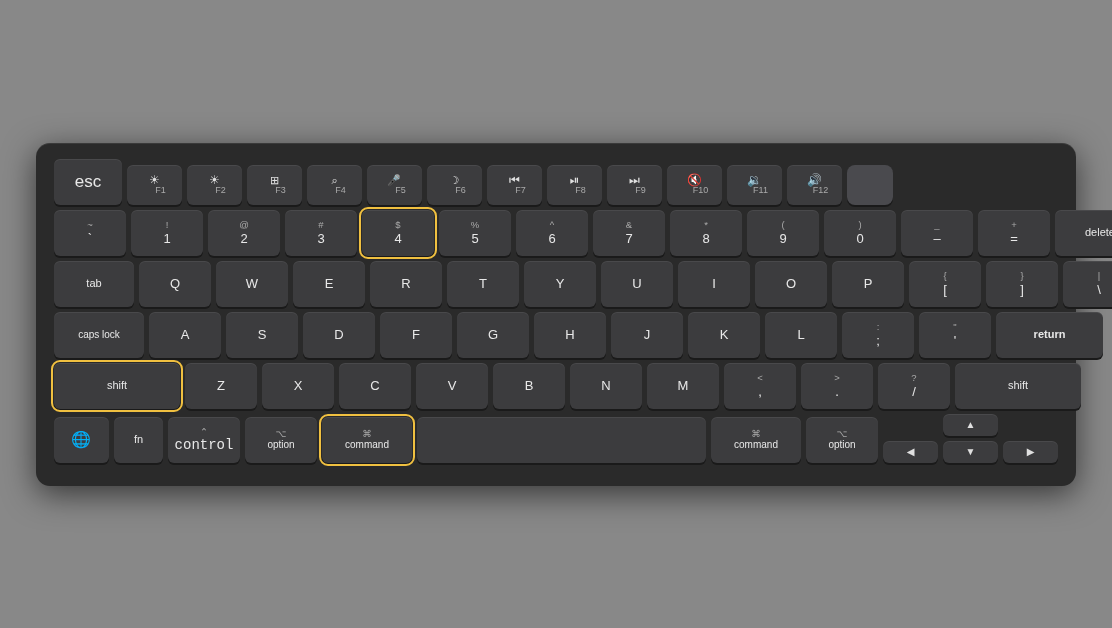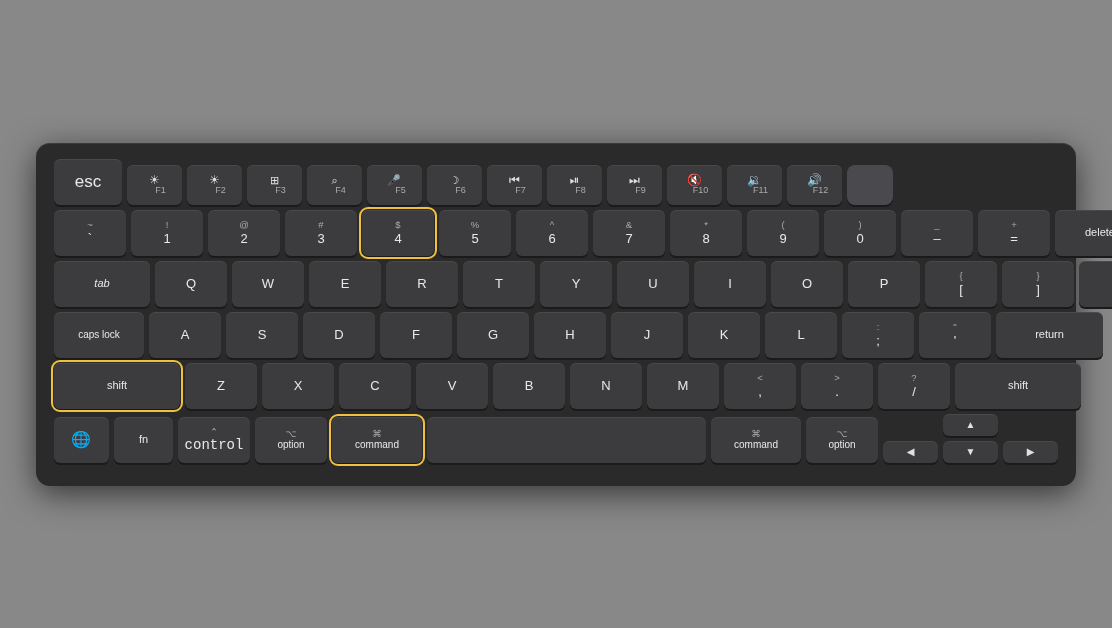--- a/index.html
+++ b/index.html
@@ -80,28 +80,28 @@
     .highlighted {
       outline: 2.5px solid #f0c040;
       outline-offset: 1px;
       border-radius: 6px;
     }
 
     
     .w-esc { width: 68px; }
     .w-fn  { width: 55px; }
     .w-delete { width: 90px; }
-    .w-tab { width: 96px; font-style: italic; }
+    .w-tab { width: 80px; }
     .w-caps { width: 90px; }
     .w-return { width: 107px; }
     .w-shift-l { width: 126px; }
     .w-shift-r { width: 126px; }
     .w-std { width: 72px; }
     .w-space { flex: 1; }
-    .w-fn-key { width: 59px; }
+    .w-fn-key { width: 49px; }
     .w-ctrl { width: 72px; }
     .w-opt { width: 72px; }
     .w-cmd { width: 90px; }
     .w-cmd-r { width: 90px; }
     .w-opt-r { width: 72px; }
     .w-arrow { width: 55px; }
     .w-globe { width: 55px; }
 
     .touch-id {
       width: 46px;
@@ -313,21 +313,21 @@
       </div>
     <div class="key w-std">
       <span class="top-label">:</span>
       <span class="main-label">;</span>
     </div>
     <div class="key w-std">
       <span class="top-label">"</span>
       <span class="main-label">'</span>
     </div>
     <div class="key w-return">
-      <span class="main-label" style="font-size:11px;">return</span>
+      <span class="main-label" style="font-size:11px;font-weight:bold;">return</span>
     </div>
   </div>
 
   <div class="key-row">
     <div class="key w-shift-l highlighted">
       <span class="main-label" style="font-size:11px;">shift</span>
     </div>
     <div class="key w-std">
         <span class="main-label">Z</span>
       </div>

